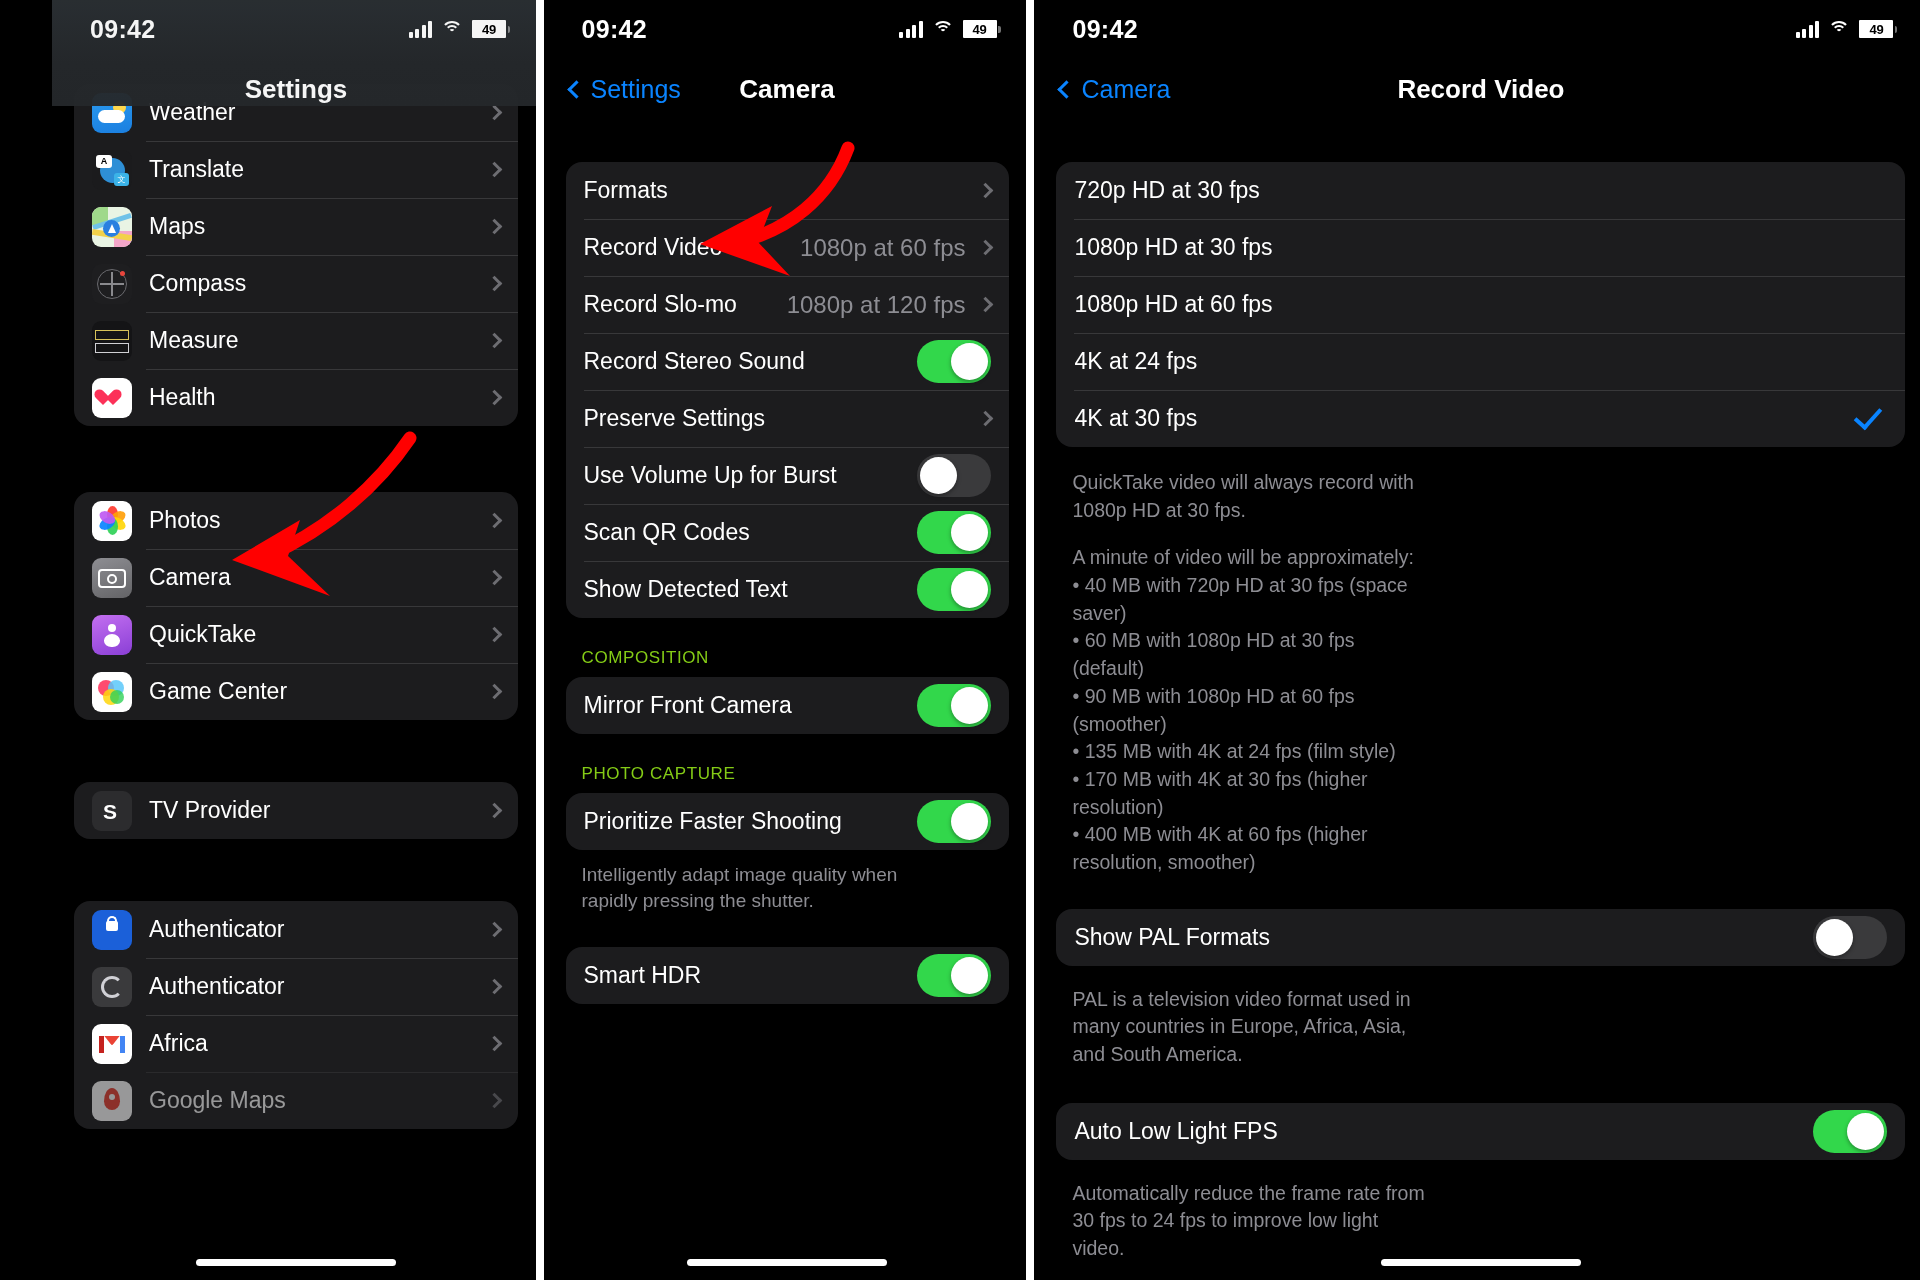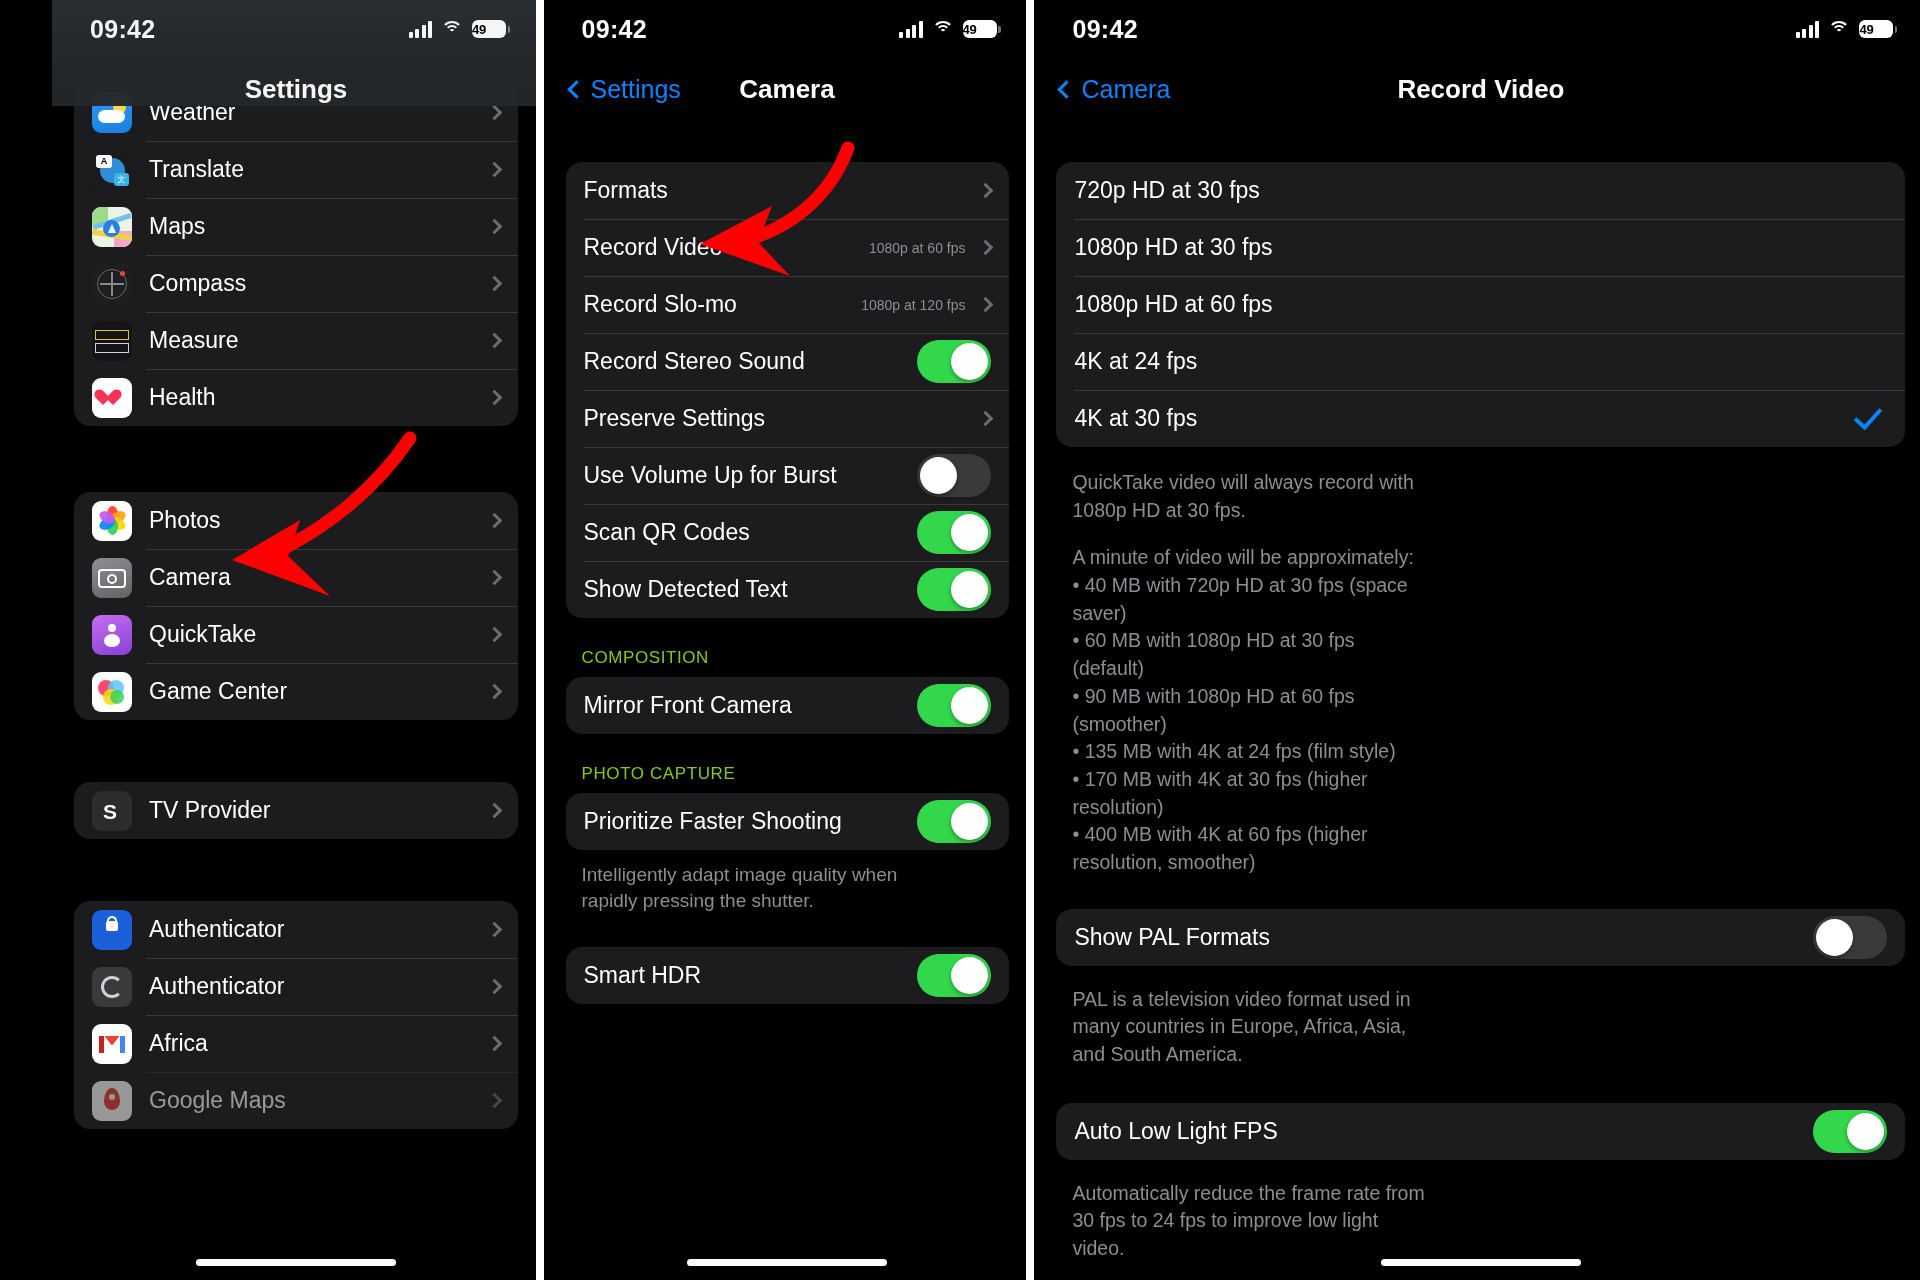--- a/index.html
+++ b/index.html
@@ -37,21 +37,21 @@
   .sig i:nth-child(1){height:6px}
   .sig i:nth-child(2){height:9px}
   .sig i:nth-child(3){height:13px}
   .sig i:nth-child(4){height:17px; background:#fff;}
   .wifi { position:relative; width:22px; height:17px; }
   .wifi span { position:absolute; left:50%; transform:translateX(-50%); border:2.6px solid #fff; border-bottom-color:transparent; border-left-color:transparent; border-right-color:transparent; border-radius:50%; }
   .wifi .w1 { width:22px; height:22px; top:0; }
   .wifi .w2 { width:14px; height:14px; top:4px; }
   .wifi .w3 { width:6px; height:6px; top:8.5px; }
   .batt { display:flex; align-items:center; }
-  .batt-body { width:34px; height:18px; border-radius:6px; background:#fff; display:flex; align-items:center; justify-content:flex-start; }
+  .batt-body { width:34px; height:18px; border-radius:1px; background:#fff; display:flex; align-items:center; justify-content:center; }
   .batt-num { font-size:13px; font-weight:700; color:#000; letter-spacing:-0.2px; }
   .batt-cap { width:2.5px; height:7px; background:rgba(255,255,255,.45); border-radius:0 2px 2px 0; margin-left:1.5px; }
 
   
   .navbar { position:relative; height:62px; display:flex; align-items:center; color:#fff; }
   .nav-title { position:absolute; left:0; right:0; text-align:center; font-size:26px; font-weight:700; }
   .nav-back { display:flex; align-items:center; gap:8px; color:#0a84ff; font-size:25px; padding-left:26px; z-index:2; }
   .chev-left { width:13px; height:13px; border-left:3.4px solid #0a84ff; border-bottom:3.4px solid #0a84ff; transform:rotate(45deg); margin-top:1px; }
 
   
@@ -82,21 +82,21 @@
     min-height: 57px;
     padding: 0 18px 0 18px;
     color:#fff;
   }
   .row + .row::before {
     content:""; position:absolute; left:72px; right:0; top:0; height:1px; background:#38383a;
   }
   .row-plain + .row-plain::before { left:18px; }
   .app-icon { width:40px; height:40px; border-radius:9px; flex:0 0 40px; margin-right:17px; background:#333; overflow:hidden; position:relative; }
   .row-label { font-size:23px; flex:1; white-space:nowrap; }
-  .row-value { font-size:14px; color:#8d8d93; margin-right:14px; white-space:nowrap;}
+  .row-value { font-size:24px; color:#8d8d93; margin-right:14px; white-space:nowrap;}
   .chev { width:11px; height:11px; border-top:3px solid #6d6d72; border-right:3px solid #6d6d72; transform:rotate(45deg); flex:0 0 auto; }
 
   
   .toggle { width:74px; height:43px; border-radius:22px; position:relative; flex:0 0 74px; }
   .toggle.on { background:#32d74b; }
   .toggle.off { background:#3a3a3c; }
   .toggle .knob { position:absolute; top:3px; width:37px; height:37px; border-radius:50%; background:#fff; box-shadow:0 2px 4px rgba(0,0,0,.35); }
   .toggle.on .knob { right:3px; }
   .toggle.off .knob { left:3px; }
 

